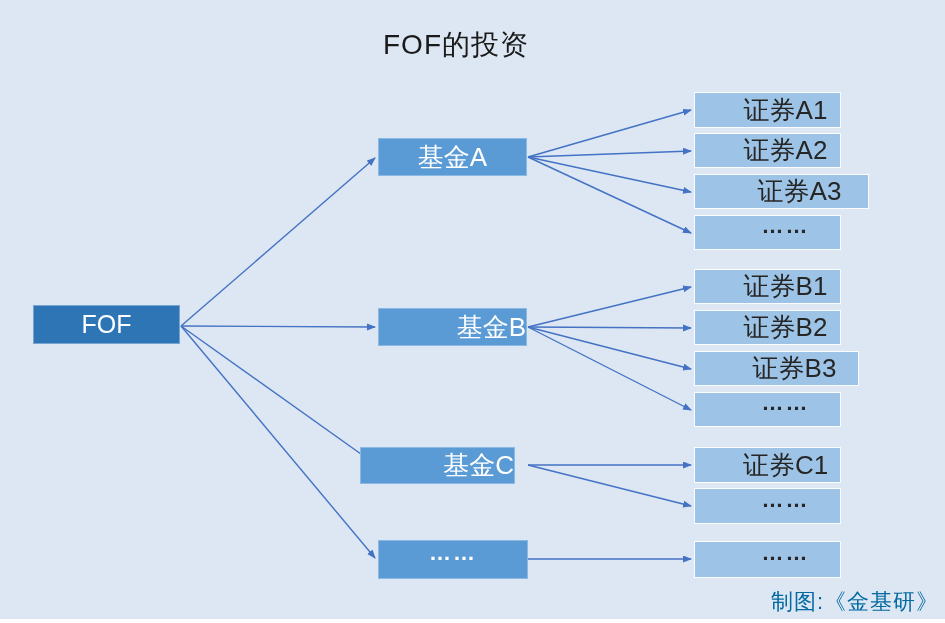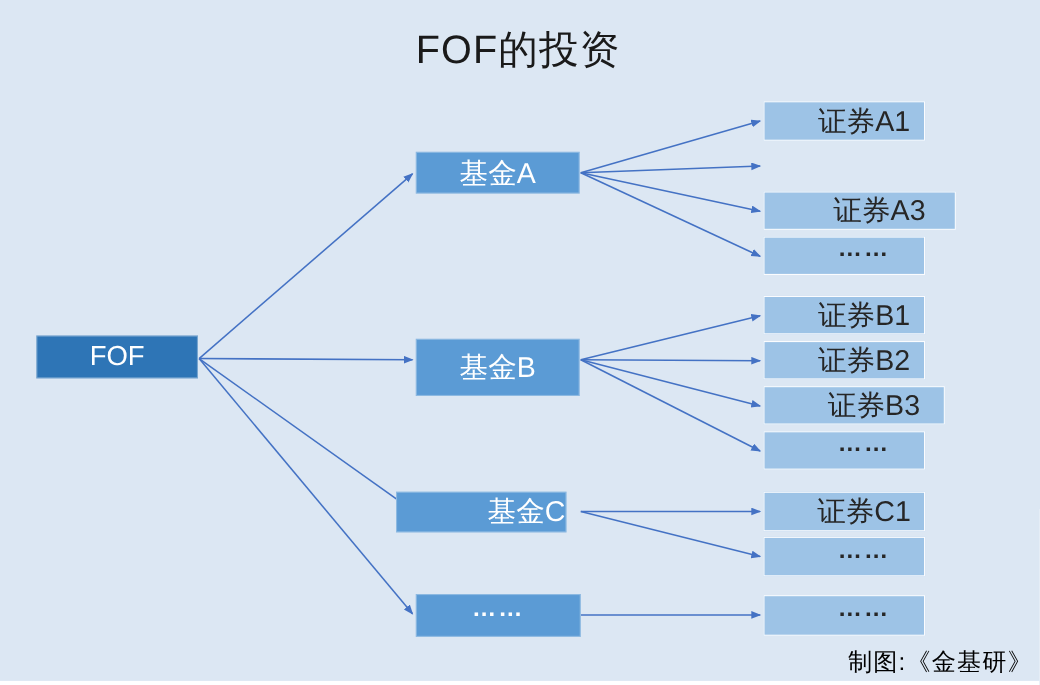--- a/index.html
+++ b/index.html
@@ -6,21 +6,21 @@
   body{font-family:"Liberation Sans","DejaVu Sans",sans-serif;}
   .canvas{
     position:relative;width:945px;height:623px;
     background:#DCE7F3;overflow:hidden;
   }
   .bottom-strip{
     position:absolute;left:0;bottom:0;width:945px;height:4px;background:#FFFFFF;
   }
   .title{
     position:absolute;top:26px;left:0;width:912px;text-align:center;
-    font-size:36px;line-height:38px;color:#1A1A1A;letter-spacing:1px;padding-left:15px;
+    font-size:28px;line-height:38px;color:#1A1A1A;letter-spacing:1px;
   }
   .node{
     position:absolute;display:flex;align-items:center;justify-content:center;
     box-sizing:border-box;white-space:nowrap;
   }
   .node-root{
     background:#2E75B6;color:#FFFFFF;font-size:25px;
     border:1px solid rgba(255,255,255,0.35);
   }
   .node-fund{
@@ -30,21 +30,21 @@
   .node-sec{
     background:#9DC3E6;color:#262626;font-size:26px;
     border:1.5px solid #FBFCFE;
     padding-left:36px;
   }
   .node span{display:inline-block;}
   .dots span{position:relative;top:-0.28em;letter-spacing:2px;font-weight:bold;font-size:22px;}
   .arrows{position:absolute;left:0;top:0;width:945px;height:623px;}
   .footer{
     position:absolute;top:587px;right:6px;
-    font-size:22px;color:#000000;letter-spacing:1px;
+    font-size:22px;color:#0369a1;letter-spacing:1px;
   }
 </style>
 </head>
 <body>
 
 <div class="canvas">
 
   <svg class="arrows" viewBox="0 0 945 623" xmlns="http://www.w3.org/2000/svg">
     <defs>
       <marker id="ah" markerUnits="userSpaceOnUse" markerWidth="10" markerHeight="8" refX="8" refY="3.5" orient="auto">
@@ -77,32 +77,35 @@
 
   <div class="title">FOF的投资</div>
 
   <div class="node node-root" style="left:33px;top:305px;width:147px;height:39px;">
     <span>FOF</span>
   </div>
 
   <div class="node node-fund" style="left:378px;top:138px;width:149px;height:38px;">
     <span>基金A</span>
   </div>
-  <div class="node node-fund" style="left:378px;top:308px;width:149px;height:52px;">
+  <div class="node node-fund" style="left:378px;top:308px;width:149px;height:38px;justify-content:flex-end;">
     <span>基金B</span>
   </div>
   <div class="node node-fund" style="left:360px;top:447px;width:155px;height:37px;justify-content:flex-end;">
     <span>基金C</span>
   </div>
   <div class="node node-fund dots" style="left:378px;top:540px;width:150px;height:39px;">
     <span>……</span>
   </div>
 
   <div class="node node-sec" style="left:694px;top:92px;width:147px;height:36px;">
     <span>证券A1</span>
+  </div>
+  <div class="node node-sec" style="left:694px;top:133px;width:147px;height:35px;">
+    <span>证券A2</span>
   </div>
   <div class="node node-sec" style="left:694px;top:174px;width:175px;height:35px;">
     <span>证券A3</span>
   </div>
   <div class="node node-sec dots" style="left:694px;top:215px;width:147px;height:35px;">
     <span>……</span>
   </div>
 
   <div class="node node-sec" style="left:694px;top:269px;width:147px;height:35px;">
     <span>证券B1</span>

